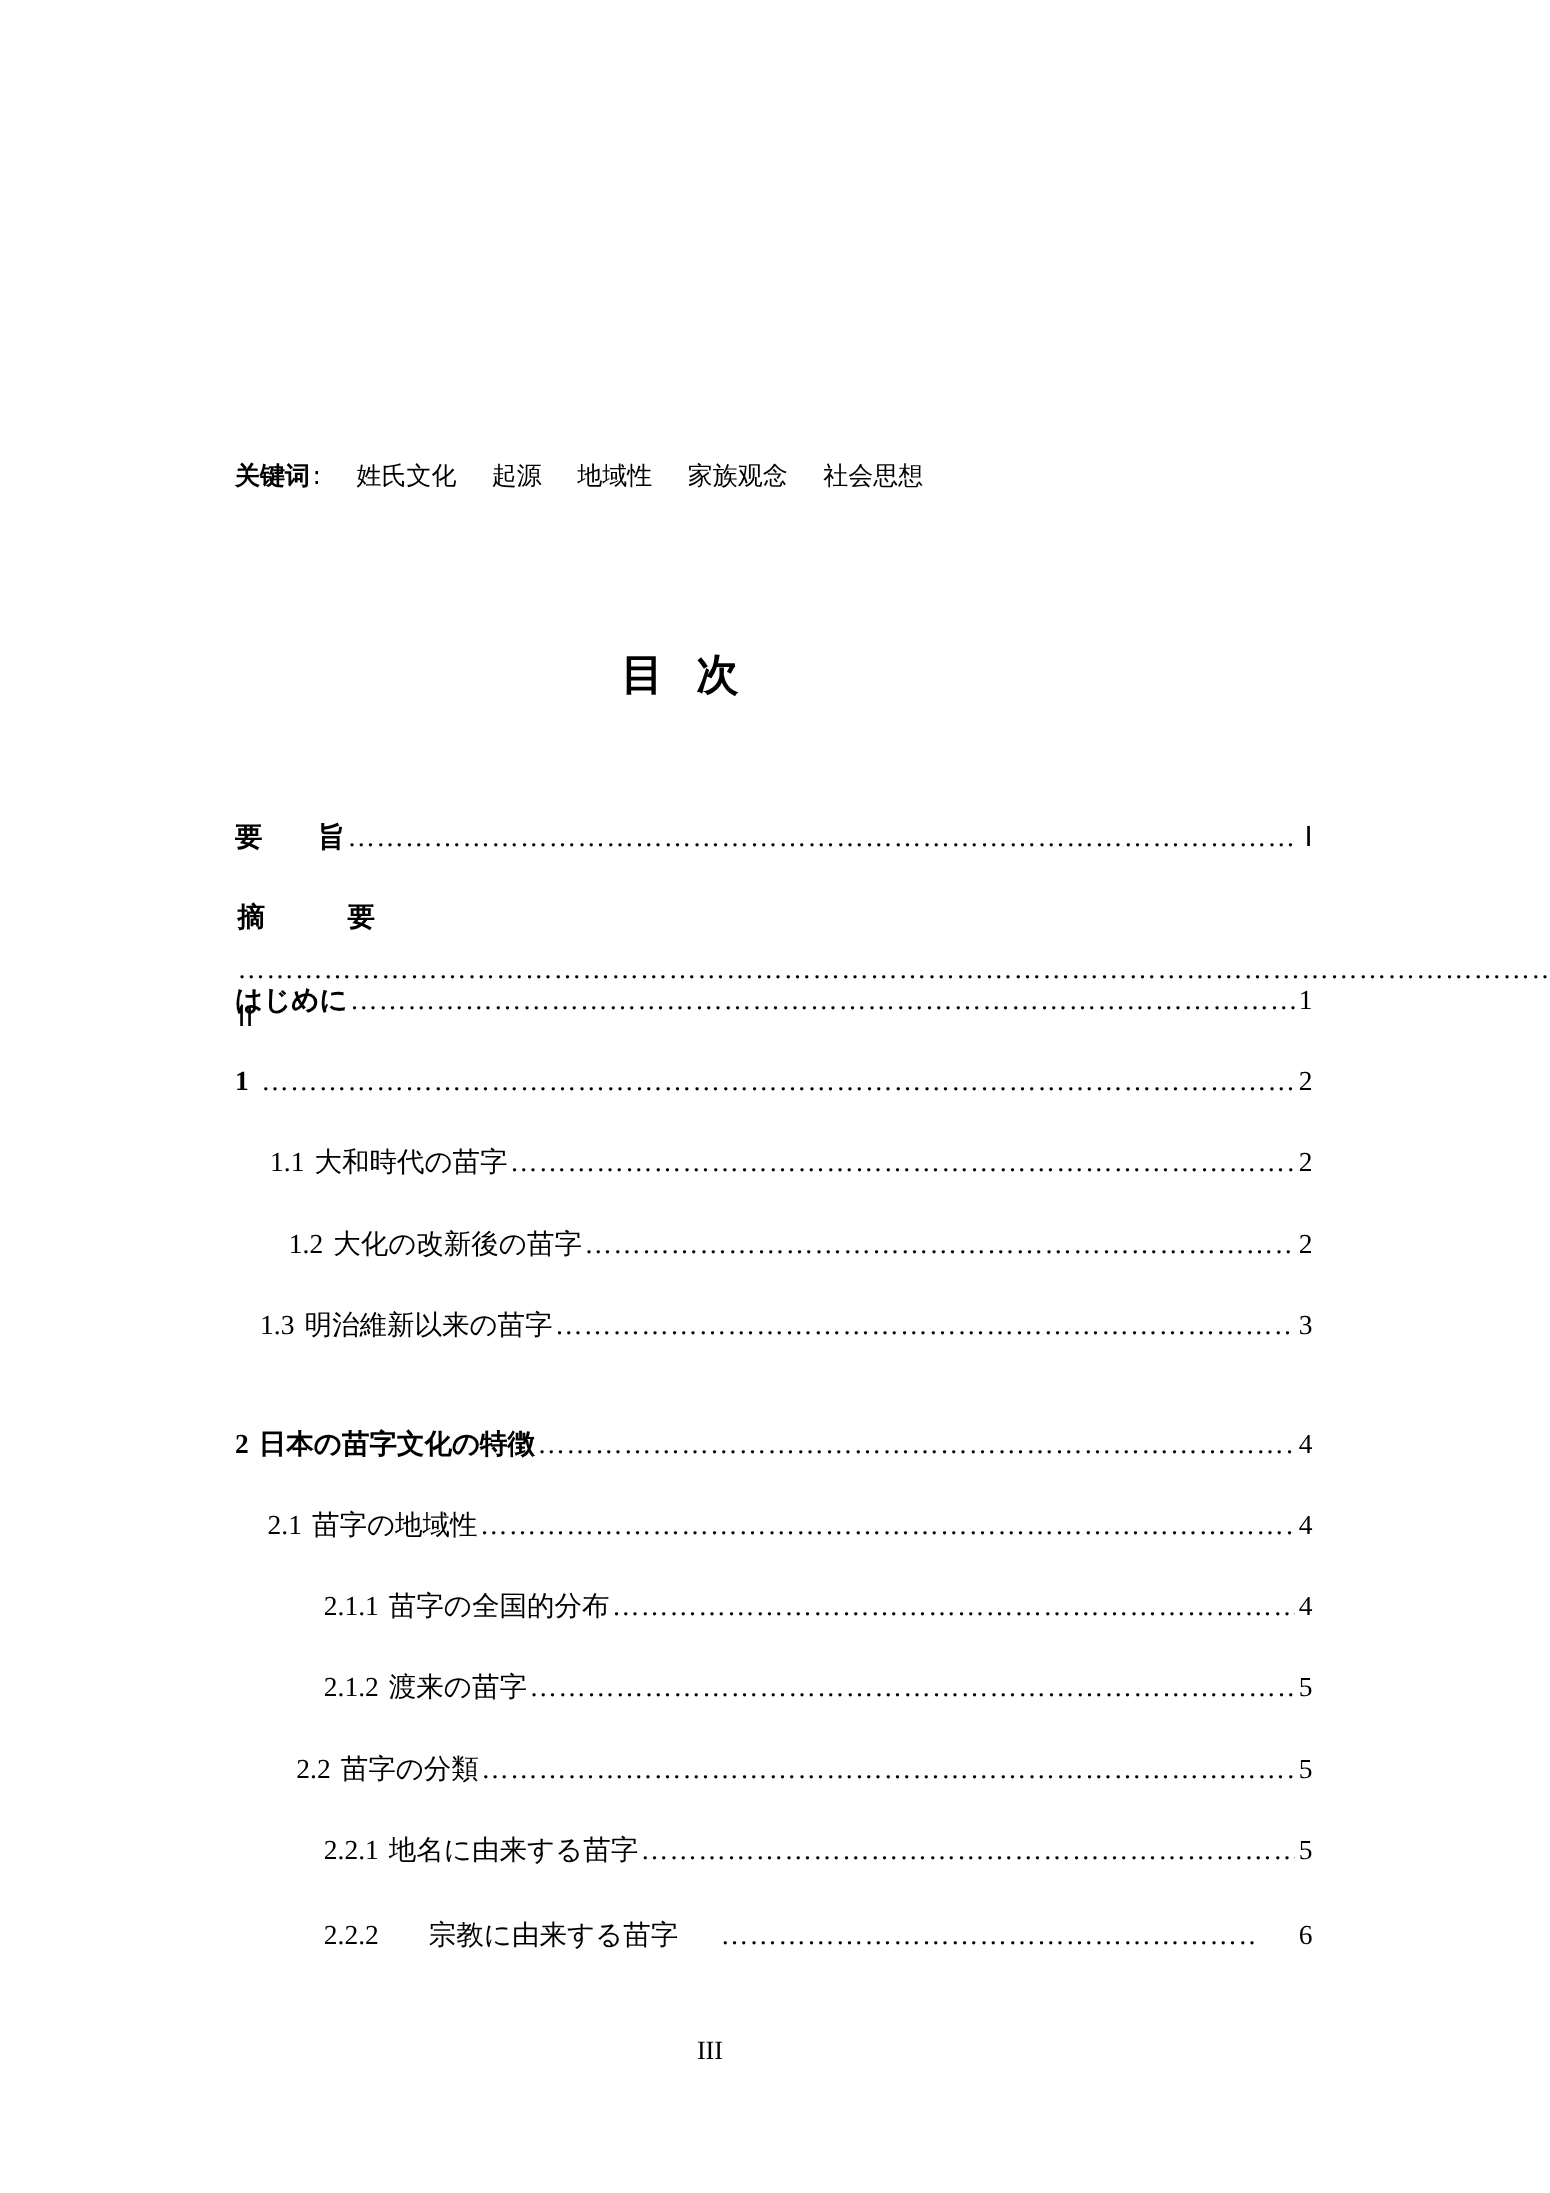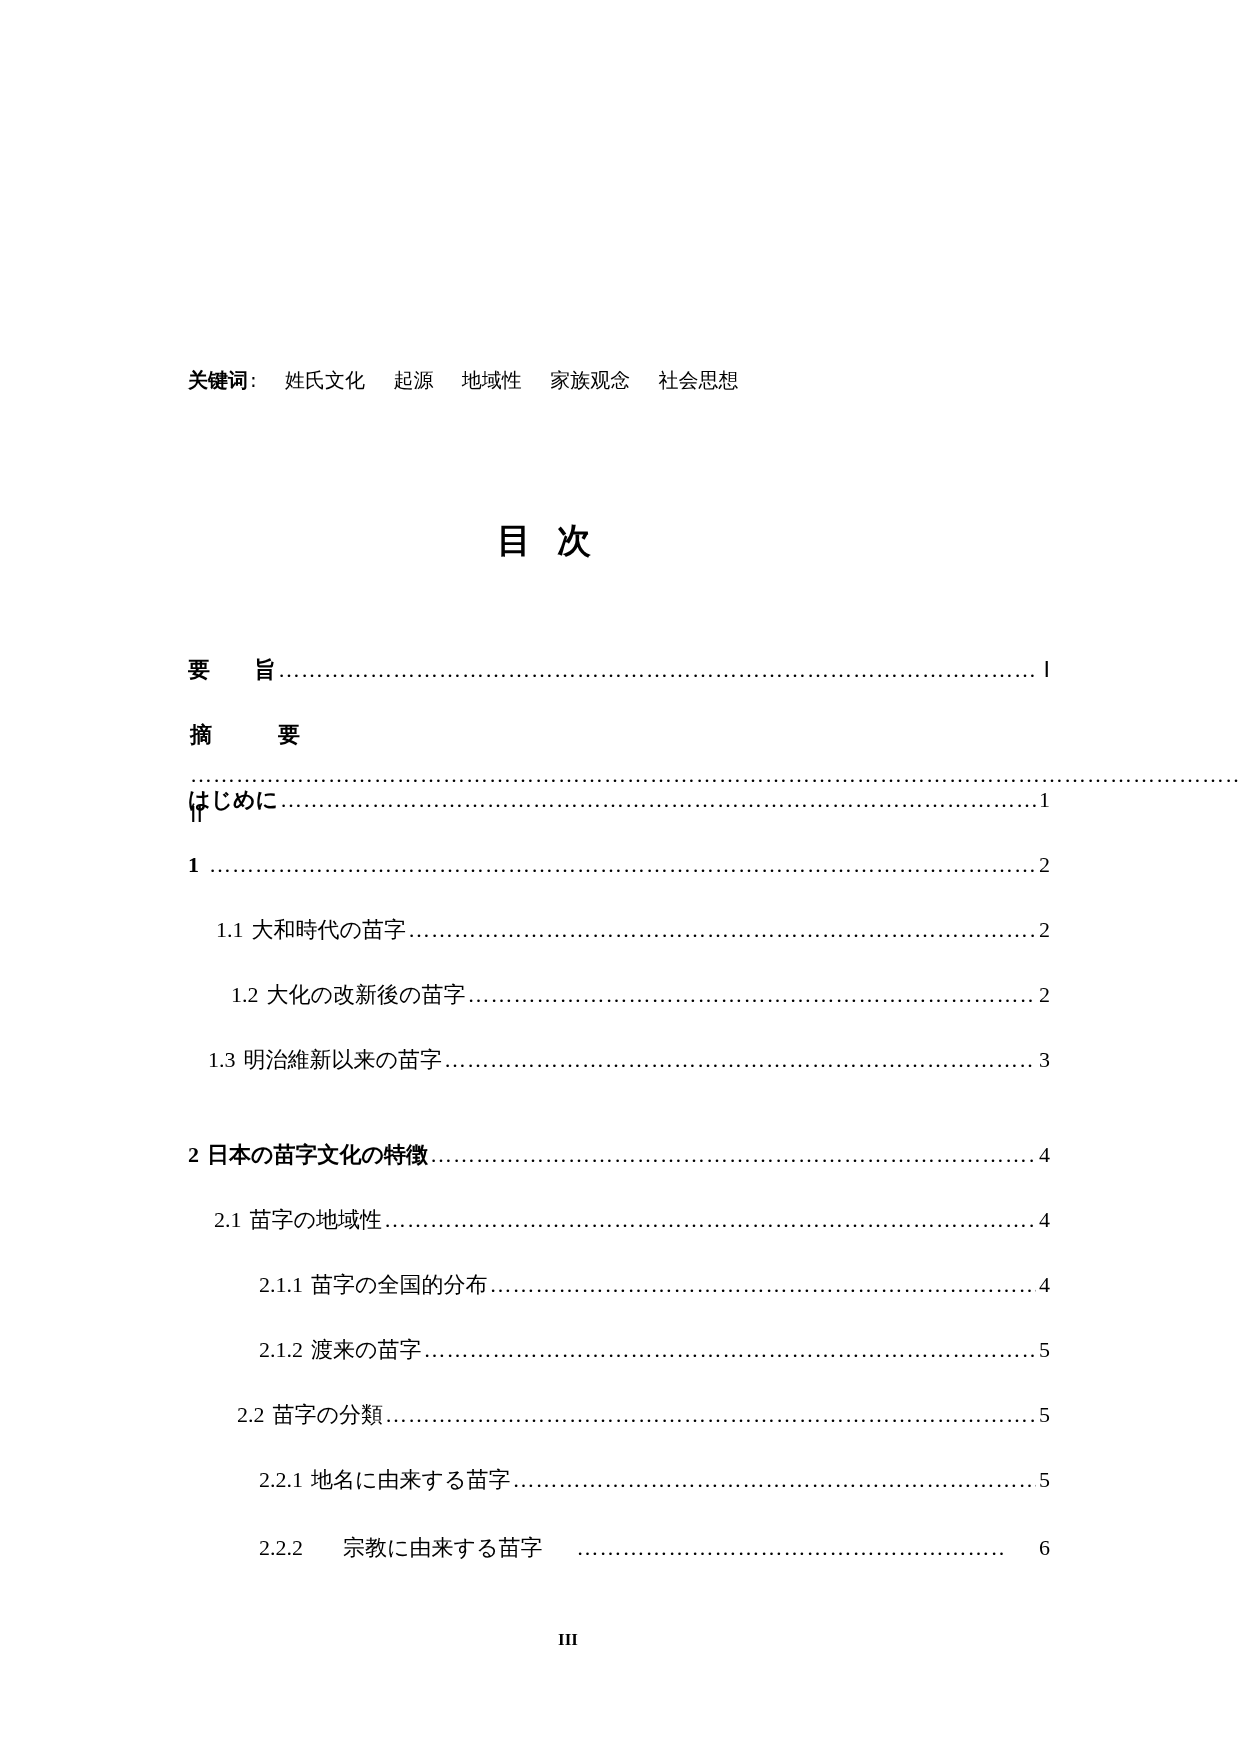--- a/index.html
+++ b/index.html
@@ -9,21 +9,21 @@
   .keywords .kw { margin-left: 22px; font-weight: normal; }
   .keywords .colon { font-weight: normal; margin-left: 2px; }
   .toc-title { position: absolute; left: 0; width: 1088px; top: 518px; text-align: center; font-size: 34px; font-weight: bold; line-height: 44px; letter-spacing: 26px; padding-left: 26px; box-sizing: border-box; }
   .toc-entry { position: absolute; display: flex; align-items: baseline; right: 190px; font-size: 22px; line-height: 40px; white-space: nowrap; }
   .toc-entry .num { font-family: "Liberation Serif", serif; margin-right: 8px; }
   .toc-entry .text { }
   .toc-entry .leader { flex: 1 1 auto; overflow: hidden; font-family: "Liberation Serif", serif; letter-spacing: 1px; color: #000; margin: 0 2px; }
   .toc-entry .leader::before { content: "…………………………………………………………………………………………………………………………………………"; }
   .toc-entry .page { font-family: "Liberation Serif", serif; font-size: 22px; min-width: 12px; text-align: right; }
   .toc-entry.bold .text, .toc-entry.bold .num { font-weight: bold; }
-  .footer { position: absolute; left: 0; width: 1136px; top: 1628px; text-align: center; font-family: "Liberation Serif", serif; font-size: 17px; line-height: 24px; font-weight: bold; }
+  .footer { position: absolute; left: 0; width: 1136px; top: 1628px; text-align: center; font-family: "Liberation Serif", serif; font-size: 21px; line-height: 24px; }
 </style>
 </head>
 <body>
 
 <div class="keywords">
   <span class="label">关键词</span><span class="colon">:</span>
   <span class="kw">姓氏文化</span>
   <span class="kw">起源</span>
   <span class="kw">地域性</span>
   <span class="kw">家族观念</span>

